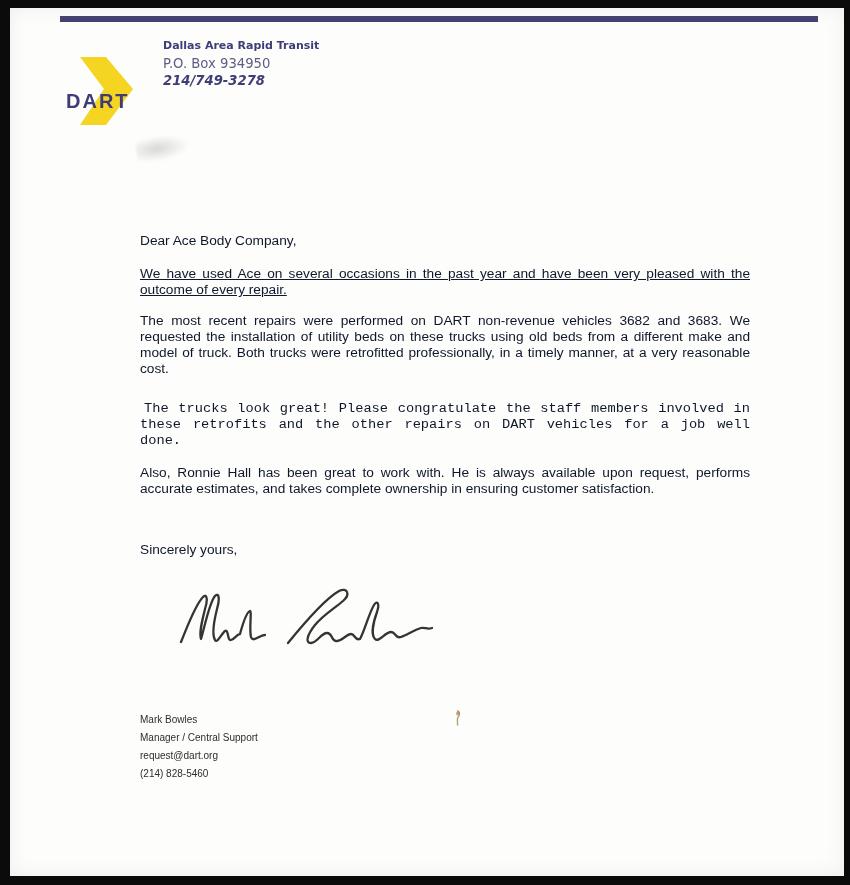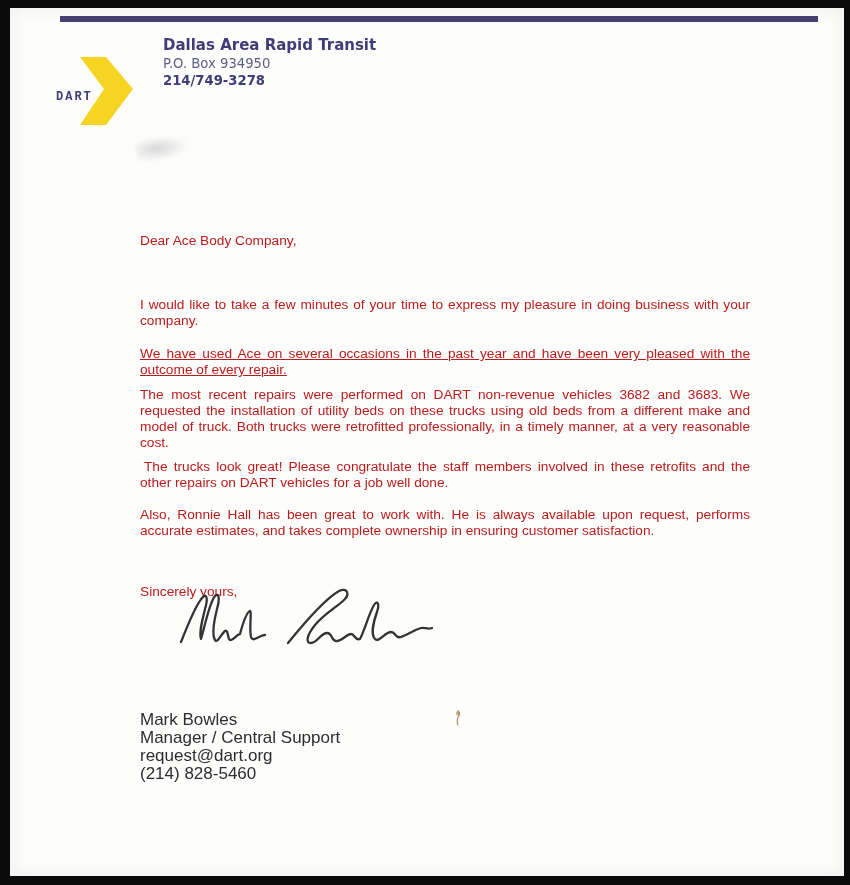--- a/index.html
+++ b/index.html
@@ -27,37 +27,37 @@
     background: #464173;
   }
   .logo-wrap {
     position: absolute;
     left: 46px; top: 44px;
     width: 84px; height: 78px;
   }
   .logo-wrap svg { position: absolute; left: 0; top: 0; }
   .logo-text {
     position: absolute;
-    left: 0px; top: 38px;
-    font-family: Liberation Mono, monospace;
+    left: 10px; top: 38px;
+    font-family: Liberation Sans, sans-serif;
     font-weight: bold;
-    font-size: 12px;
+    font-size: 20px;
     letter-spacing: 2px;
     color: #3e3d77;
   }
   .lh-block {
     position: absolute;
     left: 153px; top: 29px;
     font-family: "DejaVu Sans", sans-serif;
     font-size: 13.2px;
     line-height: 17.5px;
     color: #5d5d85;
   }
-  .lh-org   { font-weight: bold; color: #3e3d77; font-size: 15px; }
-  .lh-phone { font-weight: bold; color: #3e3d77; }
+  .lh-org   { font-weight: bold; color: #3e3d77; font-size: 11px; }
+  .lh-phone { font-weight: bold; color: #3e3d77; font-style: italic; }
 
   
   .smudge {
     position: absolute;
     left: 126px; top: 128px;
     width: 52px; height: 24px;
     background: radial-gradient(ellipse at 40% 50%, rgba(120,120,118,0.28), rgba(160,160,158,0.10) 55%, transparent 75%);
     filter: blur(1px);
     transform: rotate(-8deg);
   }
@@ -67,43 +67,43 @@
     width: 7px; height: 16px;
   }
 
   
   .body-col {
     position: absolute;
     left: 130px; top: 225px;
     width: 610px;
     font-size: 13.7px;
     line-height: 16px;
-    color: #b91c1c;
+    color: #0f172a;
   }
   .body-col p { text-align: justify; }
   .salutation { text-align: left; }
   .p1 { margin-top: 48px; }
   .p2 { margin-top: 17px; text-decoration: underline; }
-  .p3 { margin-top: 9px; }
-  .p4 { margin-top: 8px; text-indent: 4px; }
+  .p3 { margin-top: 15px; }
+  .p4 { margin-top: 24px; text-indent: 4px; font-family: Liberation Mono, monospace; }
   .p5 { margin-top: 16px; }
   .closing { margin-top: 45px; text-align: left; }
 
   
   .signature {
     position: absolute;
     left: 166px; top: 576px;
     width: 262px; height: 72px;
   }
 
   
   .sig-block {
     position: absolute;
     left: 130px; top: 703px;
-    font-size: 17px;
+    font-size: 10px;
     line-height: 18px;
     color: #2d2d2d;
   }
 </style>
 </head>
 <body>
 
 <div class="scan-frame">
   <div class="page">
 
@@ -123,21 +123,20 @@
     </div>
 
     <div class="smudge"></div>
     <svg class="speck" viewBox="0 0 7 16">
       <path d="M3.5,1 C5.5,1.5 6,4 4.8,6 C4,7.5 3.2,8 3.4,10 L3.6,15" fill="none" stroke="#9b7d4e" stroke-width="1.4" opacity="0.75" stroke-linecap="round"></path>
       <circle cx="4" cy="3.5" r="2" fill="#a5854f" opacity="0.7"></circle>
     </svg>
 
     <div class="body-col">
       <p class="salutation">Dear Ace Body Company,</p>
-      <p class="p1">I would like to take a few minutes of your time to express my pleasure in doing business with your company.</p>
       <p class="p2">We have used Ace on several occasions in the past year and have been very pleased with the outcome of every repair.</p>
       <p class="p3">The most recent repairs were performed on DART non-revenue vehicles 3682 and 3683.  We requested the installation of utility beds on these trucks using old beds from a different make and model of truck.  Both trucks were retrofitted professionally, in a timely manner, at a very reasonable cost.</p>
       <p class="p4">The trucks look great!  Please congratulate the staff members involved in these retrofits and the other repairs on DART vehicles for a job well done.</p>
       <p class="p5">Also, Ronnie Hall has been great to work with.  He is always available upon request, performs accurate estimates, and takes complete ownership in ensuring customer satisfaction.</p>
       <p class="closing">Sincerely yours,</p>
     </div>
 
     <svg class="signature" viewBox="0 0 262 72">
       <g fill="none" stroke="#232323" stroke-width="2.3" stroke-linecap="round" stroke-linejoin="round" opacity="0.92">
 

